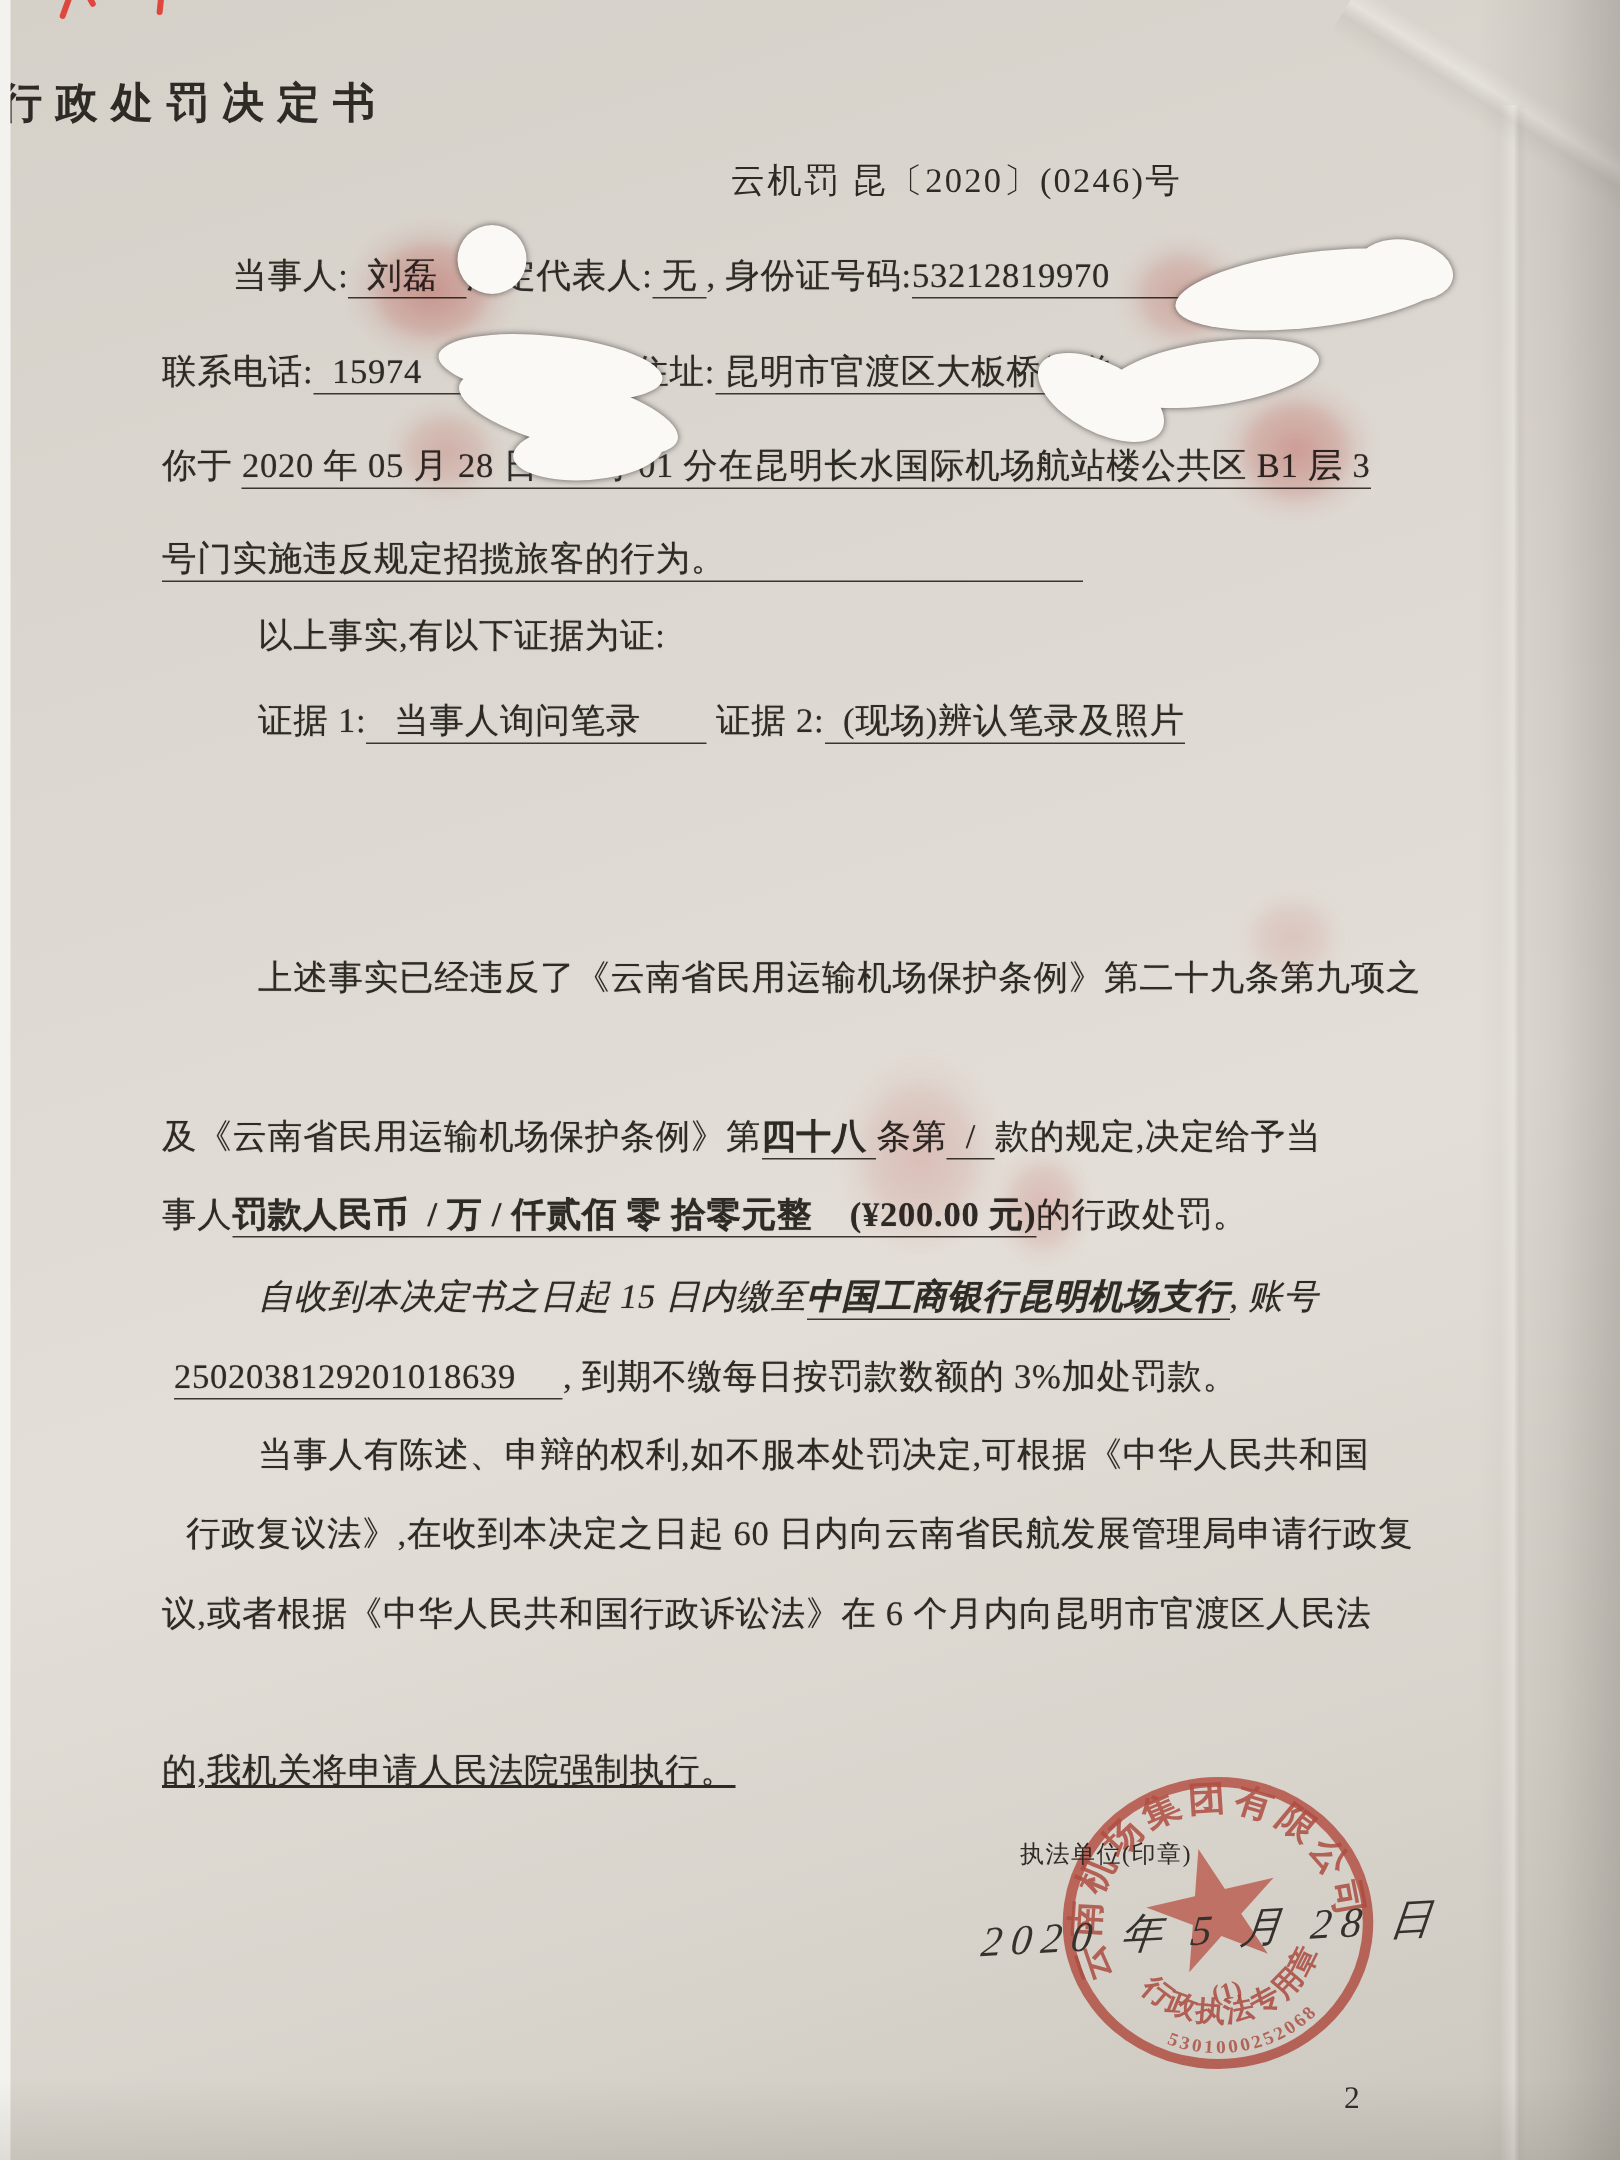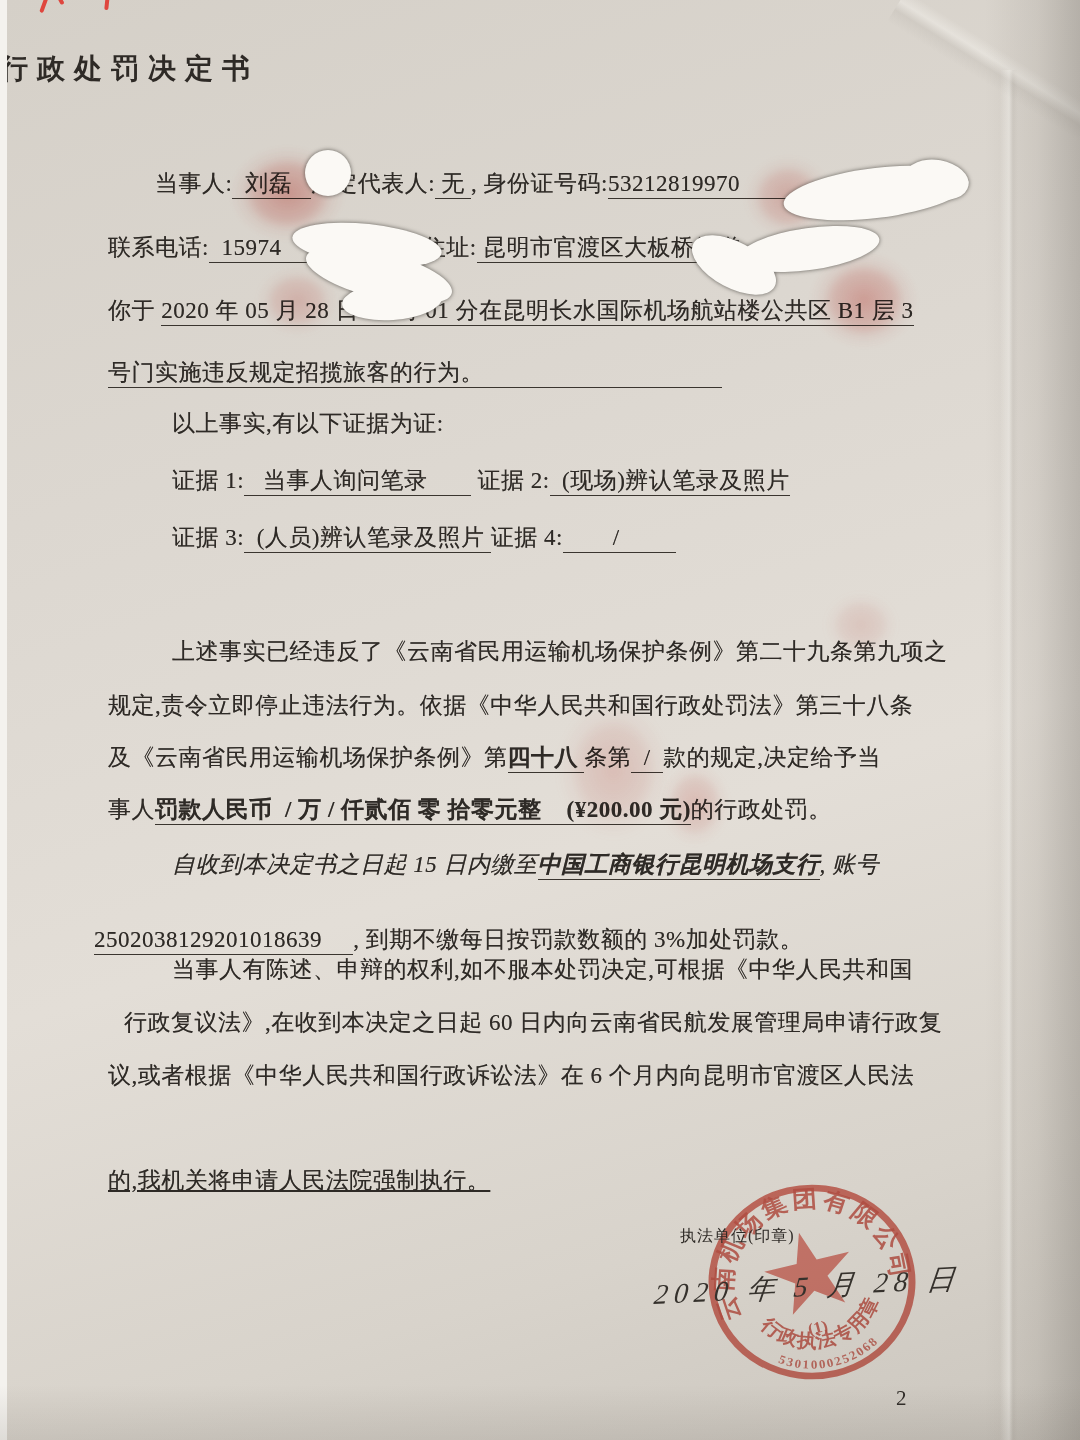--- a/index.html
+++ b/index.html
@@ -41,34 +41,33 @@
 <body>
 
 <div class="photo">
 
   <div class="edge-left"></div>
   <div class="penmark" style="left:42px;top:-4px;width:4px;height:17px;transform:rotate(20deg);"></div>
   <div class="penmark" style="left:58px;top:-7px;width:4px;height:12px;transform:rotate(-28deg);"></div>
   <div class="penmark" style="left:105px;top:-5px;width:3.5px;height:15px;transform:rotate(6deg);"></div>
 
   <div class="title">行政处罚决定书</div>
+  <div class="docno">云机罚 昆〔2020〕(0246)号</div>
 
   <div class="line" style="left:155px;top:168px;"><span class="seg">当事人:</span><span class="seg u">  刘磊   </span><span class="seg">法定代表人:</span><span class="seg u"> 无 </span><span class="seg">, 身份证号码:</span><span class="seg u">53212819970          </span></div>
   <div class="line" style="left:108px;top:232px;"><span class="seg">联系电话:</span><span class="seg u">  15974             </span><span class="seg">地 址/住址:</span><span class="seg u"> 昆明市官渡区大板桥街道    </span><span class="seg">经查,</span></div>
   <div class="line" style="left:108px;top:295px;"><span class="seg">你于 </span><span class="seg u">2020 年 05 月 28 日 13 时 01 分在昆明长水国际机场航站楼公共区 B1 层 3</span></div>
   <div class="line" style="left:108px;top:357px;"><span class="seg u">号门实施违反规定招揽旅客的行为。                                      </span></div>
   <div class="line" style="left:172px;top:408px;"><span class="seg">以上事实,有以下证据为证:</span></div>
   <div class="line" style="left:172px;top:465px;"><span class="seg">证据 1:</span><span class="seg u">   当事人询问笔录       </span><span class="seg"> 证据 2:</span><span class="seg u">  (现场)辨认笔录及照片</span></div>
-  <div class="line" style="left:172px;top:522px;"><span class="seg">证据 3:</span><span class="seg u">  (人员)辨认笔录及照片 </span><span class="seg">证据 4:</span><span class="seg u">        /         </span></div>
   <div class="line" style="left:172px;top:636px;"><span class="seg">上述事实已经违反了《云南省民用运输机场保护条例》第二十九条第九项之</span></div>
-  <div class="line" style="left:108px;top:690px;"><span class="seg">规定,责令立即停止违法行为。依据《中华人民共和国行政处罚法》第三十八条</span></div>
   <div class="line" style="left:108px;top:742px;"><span class="seg">及《云南省民用运输机场保护条例》第</span><span class="seg u b">四十八 </span><span class="seg">条第</span><span class="seg u">  /  </span><span class="seg">款的规定,决定给予当</span></div>
   <div class="line" style="left:108px;top:794px;"><span class="seg">事人</span><span class="seg u b">罚款人民币  / 万 / 仟贰佰 零 拾零元整    (¥200.00 元)</span><span class="seg">的行政处罚。</span></div>
   <div class="line" style="left:172px;top:849px;font-style:italic;"><span class="seg">自收到本决定书之日起 15 日内缴至</span><span class="seg u b">中国工商银行昆明机场支行</span><span class="seg">, 账号</span></div>
-  <div class="line" style="left:94px;top:902px;margin-top:22px;"><span class="seg u">2502038129201018639     </span><span class="seg">, 到期不缴每日按罚款数额的 3%加处罚款。</span></div>
+  <div class="line" style="left:116px;top:902px;"><span class="seg u">2502038129201018639     </span><span class="seg">, 到期不缴每日按罚款数额的 3%加处罚款。</span></div>
   <div class="line" style="left:172px;top:954px;"><span class="seg">当事人有陈述、申辩的权利,如不服本处罚决定,可根据《中华人民共和国</span></div>
   <div class="line" style="left:108px;top:1007px;margin-left:16px;"><span class="seg">行政复议法》,在收到本决定之日起 60 日内向云南省民航发展管理局申请行政复</span></div>
   <div class="line" style="left:108px;top:1060px;"><span class="seg">议,或者根据《中华人民共和国行政诉讼法》在 6 个月内向昆明市官渡区人民法</span></div>
   <div class="line" style="left:108px;top:1165px;text-decoration:underline;"><span class="seg">的,我机关将申请人民法院强制执行。</span></div>
 
   <div class="fp" style="left:230px;top:146px;width:115px;height:95px;opacity:.85;"></div>
   <div class="fp" style="left:256px;top:266px;width:82px;height:70px;opacity:.5;"></div>
   <div class="fp" style="left:744px;top:156px;width:88px;height:82px;opacity:.6;"></div>
   <div class="fp" style="left:810px;top:252px;width:108px;height:96px;opacity:.78;"></div>
   <div class="fp" style="left:824px;top:592px;width:74px;height:66px;opacity:.3;"></div>

